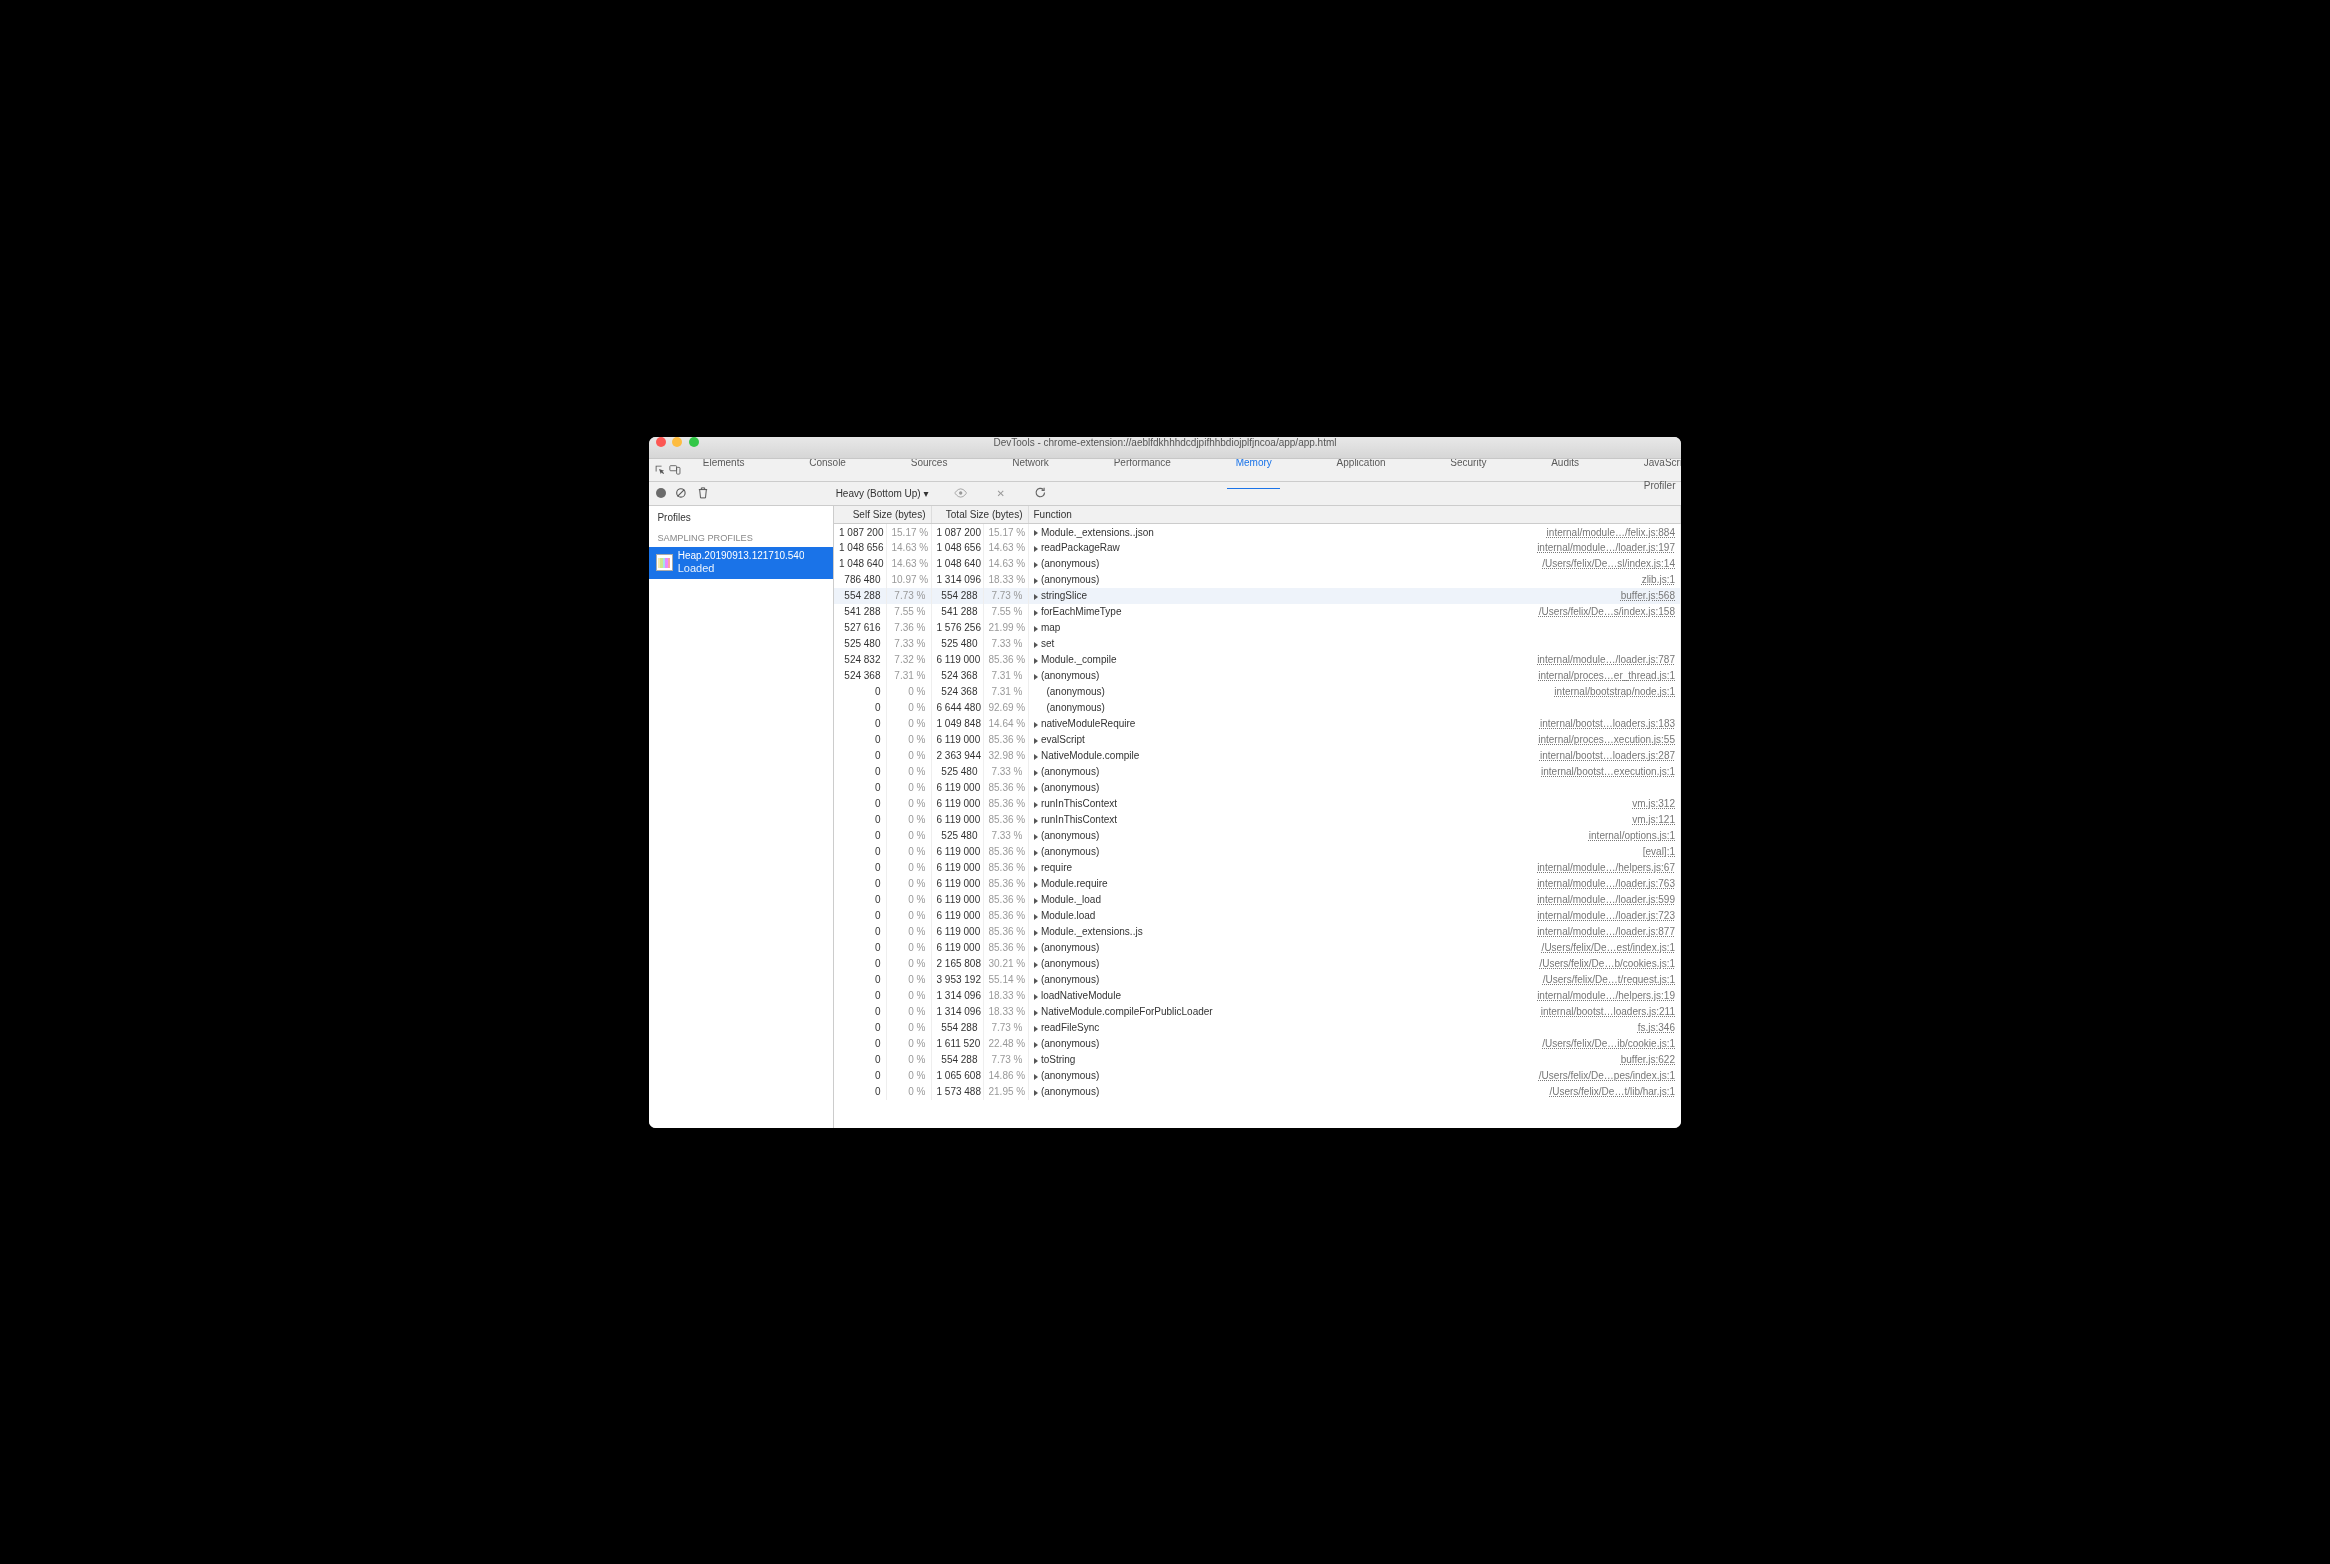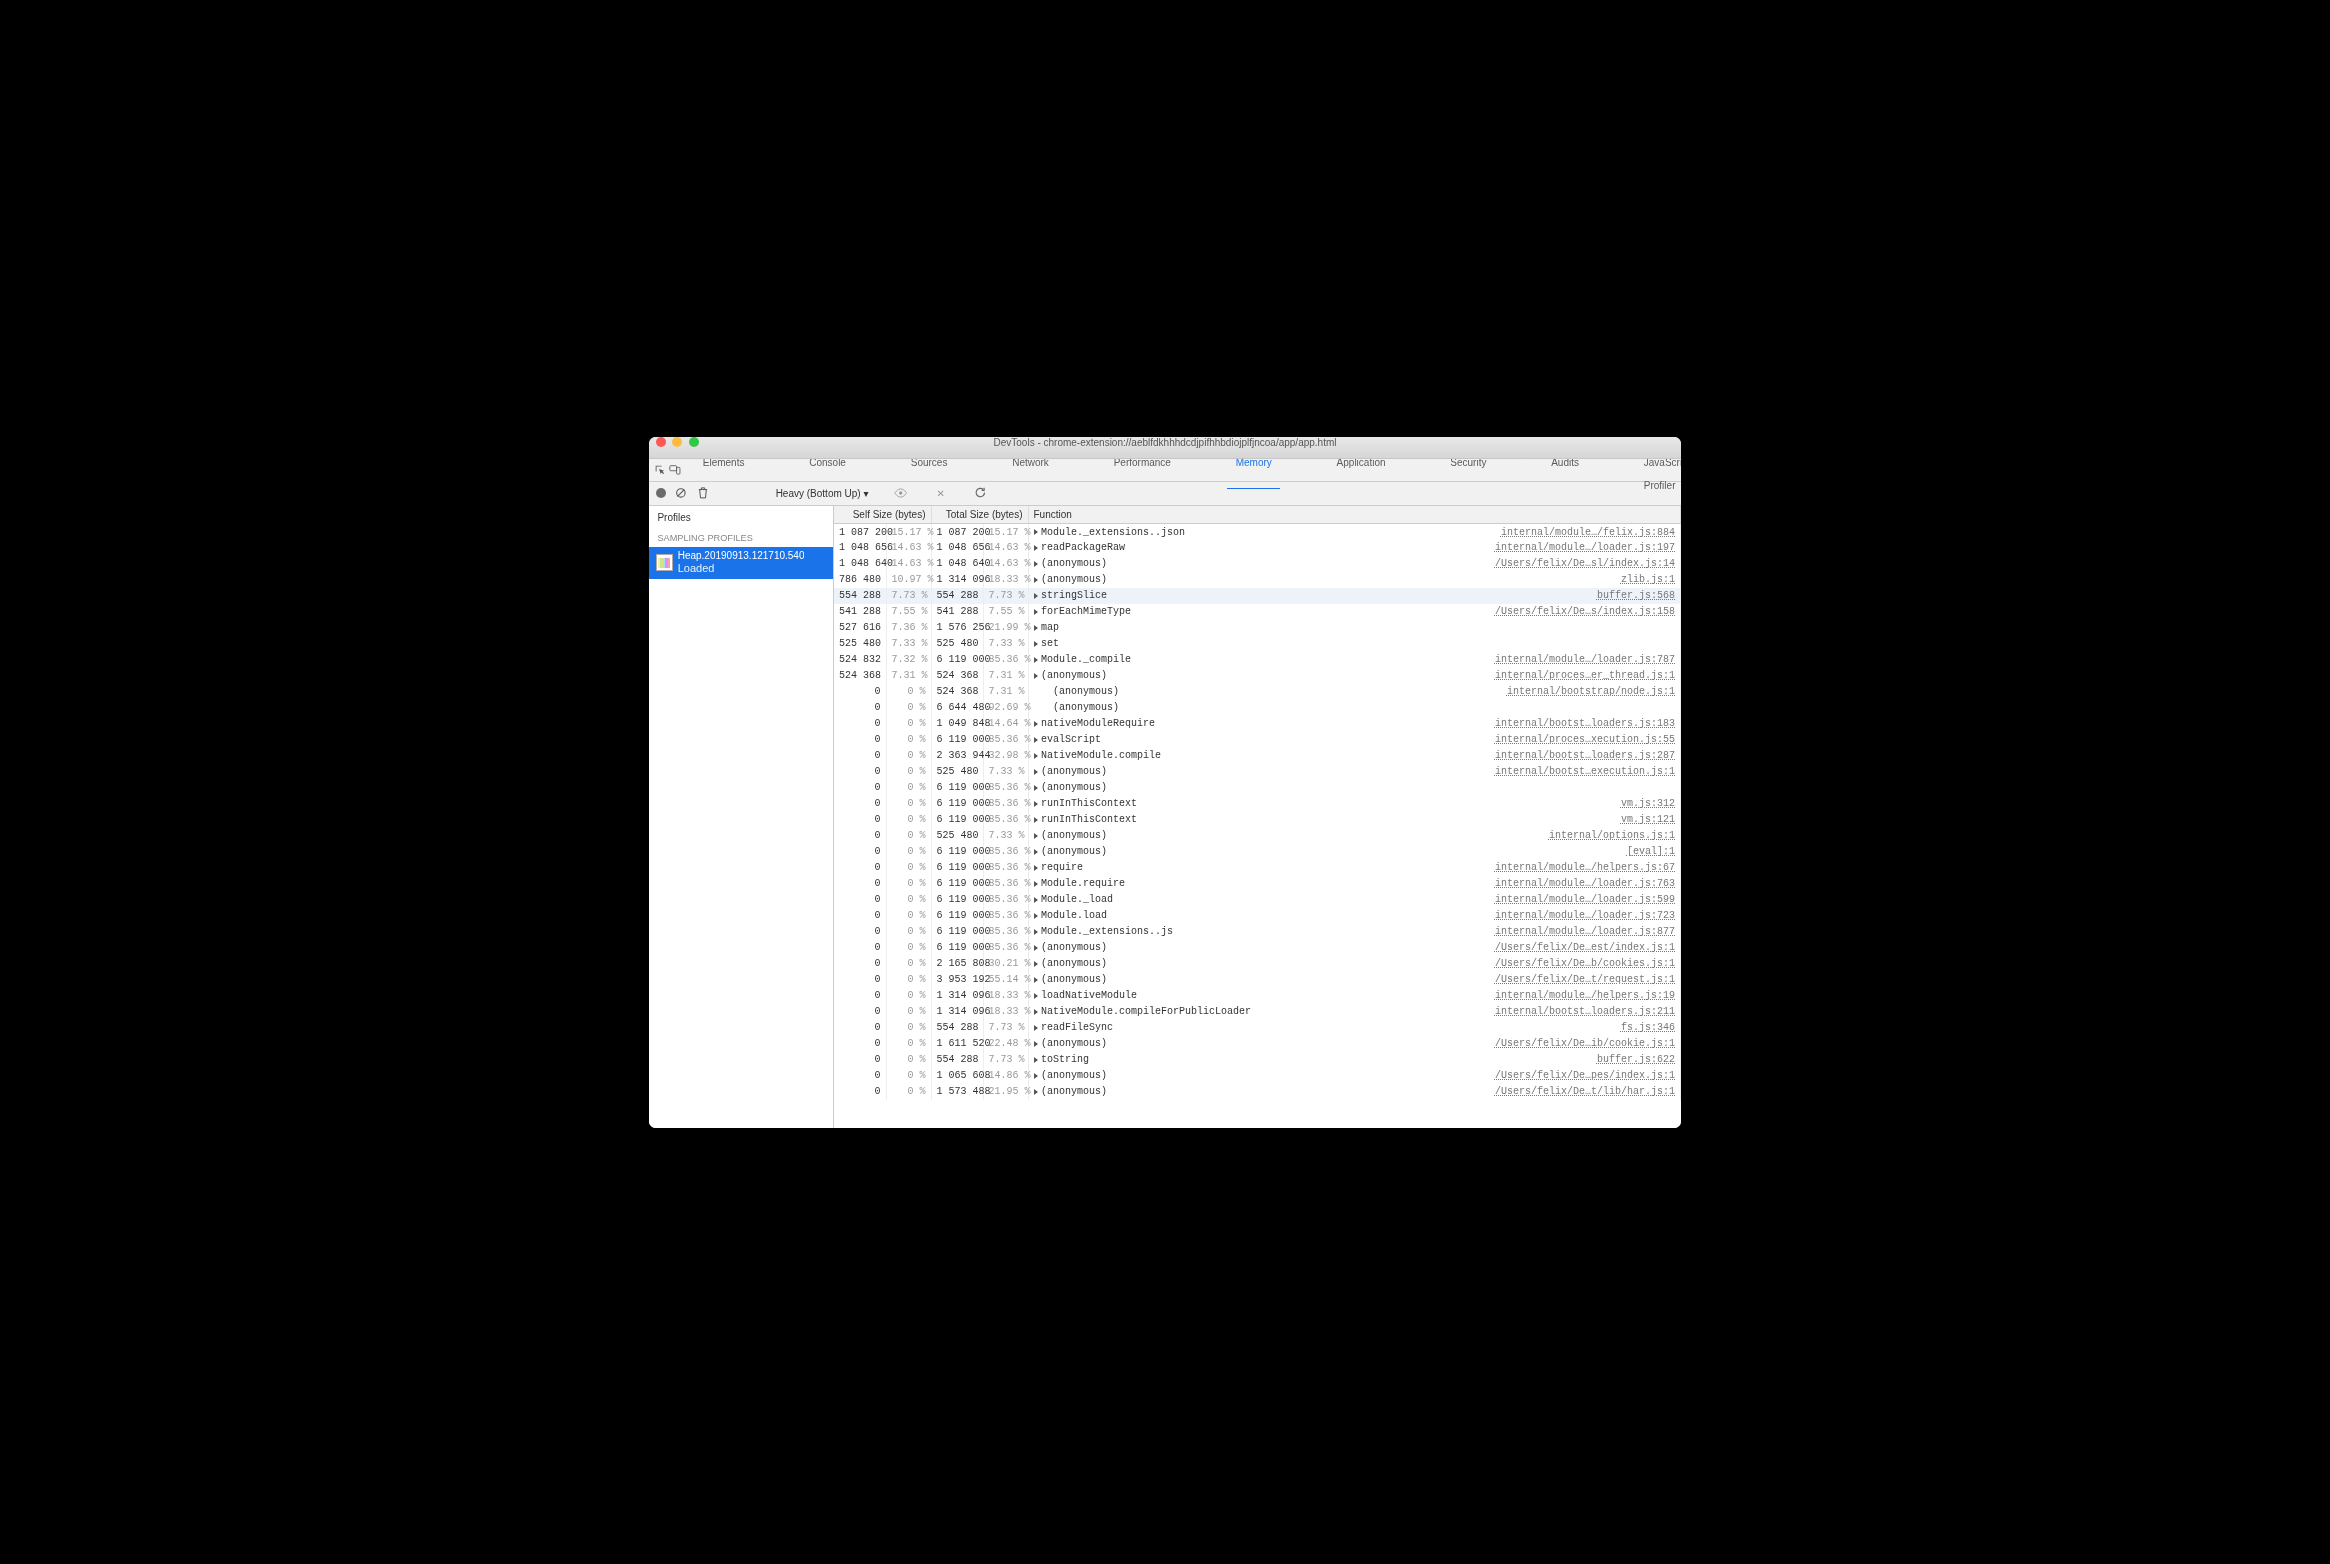--- a/index.html
+++ b/index.html
@@ -46,38 +46,38 @@
   .tabbar .sep{ width:0.8px; height:15px; background:#ccc; margin:0 5px; }
   .tab { padding:0 8.4px; height:23.5px; line-height:23.5px; color:#5a5a5a; cursor:default; }
   .tab.active{ color:#1a73e8; border-bottom:1.7px solid #1a73e8; height:38px; }
   .tabbar .more{ margin-left:auto; color:#555; width:15px; text-align:center; }
   .toolbar2 {
     height:23.5px; background:#f1f1f1; border-bottom:0.8px solid #ccc;
     display:flex; align-items:center; padding:0 6.7px; gap:8.4px; color:#555;
   }
   .toolbar2 .circle{ width:10px; height:10px; border-radius:50%; background:#6b6b6b; }
   .toolbar2 .icn{ width:13.4px; height:13.4px; display:flex; align-items:center; justify-content:center; }
-  .toolbar2 .right { margin-left:58px; display:flex; align-items:center; gap:26px; }
+  .toolbar2 .right { margin-left:118px; display:flex; align-items:center; gap:26px; }
   .toolbar2 .heavy{ color:#333; }
   .body { display:flex; background:#fff; height:622px; }
   .sidebar { width:185px; border-right:0.8px solid #ccc; display:flex; flex-direction:column; font-size:10px; }
   .sidebar .hdg{ padding:6.7px 8.4px; color:#333; }
   .sidebar .lbl{ padding:3.4px 8.4px; color:#888; font-size:9.2px; }
   .sidebar .item{ background:#1a73e8; color:#fff; padding:3.4px 6.7px; display:flex; gap:5px; align-items:center; }
   .sidebar .thumb{ width:17px; height:17px; background:#fff; border:0.8px solid #aaa; flex-shrink:0; position:relative; }
   .sidebar .thumb::after{ content:""; position:absolute; left:1.7px; right:1.7px; top:2.5px; bottom:2.5px;
     background: linear-gradient(90deg,#f6e58d 20%,#badc58 20% 40%,#7ed6df 40% 60%,#e056fd 60% 80%,#ff7979 80%); opacity:.7; }
   .sidebar .item .txt{ line-height:1.2; overflow:hidden; }
   .sidebar .item .sub{ font-size:11px; opacity:.9; }
   .grid { flex:1; overflow:auto; }
   table{ border-collapse:collapse; width:100%; table-layout:fixed; }
   th{ background:#f1f1f1; font-weight:400; font-size:10px; padding:3.4px 5px; border-bottom:0.8px solid #ccc; border-right:0.8px solid #ddd; text-align:left; }
   th.num{ text-align:right; }
   td{ padding:1.7px 5px; font-size:10px; border-right:0.8px solid #eee; white-space:nowrap; }
-  tbody tr{ height:16px;font-family:Liberation Mono, monospace; }
+  tbody tr{ height:16px; }
   tbody tr.sel{ background:#eef3fa; }
   .col-ss{ width:50px; text-align:right; font-variant-numeric: tabular-nums;}
   .col-sp{ width:42px; text-align:right; color:#999; font-variant-numeric: tabular-nums;}
   .col-ts{ width:50px; text-align:right; font-variant-numeric: tabular-nums;}
   .col-tp{ width:42px; text-align:right; color:#999; font-variant-numeric: tabular-nums;}
   .col-fn{ }
   .tri{ display:inline-block; width:0; height:0; border-top:3.4px solid transparent; border-bottom:3.4px solid transparent; border-left:4.2px solid #555; margin-right:3.4px; vertical-align:middle;}
   .indent .tri{ visibility:hidden; }
   .src{ float:right; color:#777; text-decoration:underline dotted; font-feature-settings:"tnum"; }
   td.col-fn{ overflow:hidden; text-overflow:ellipsis; }

